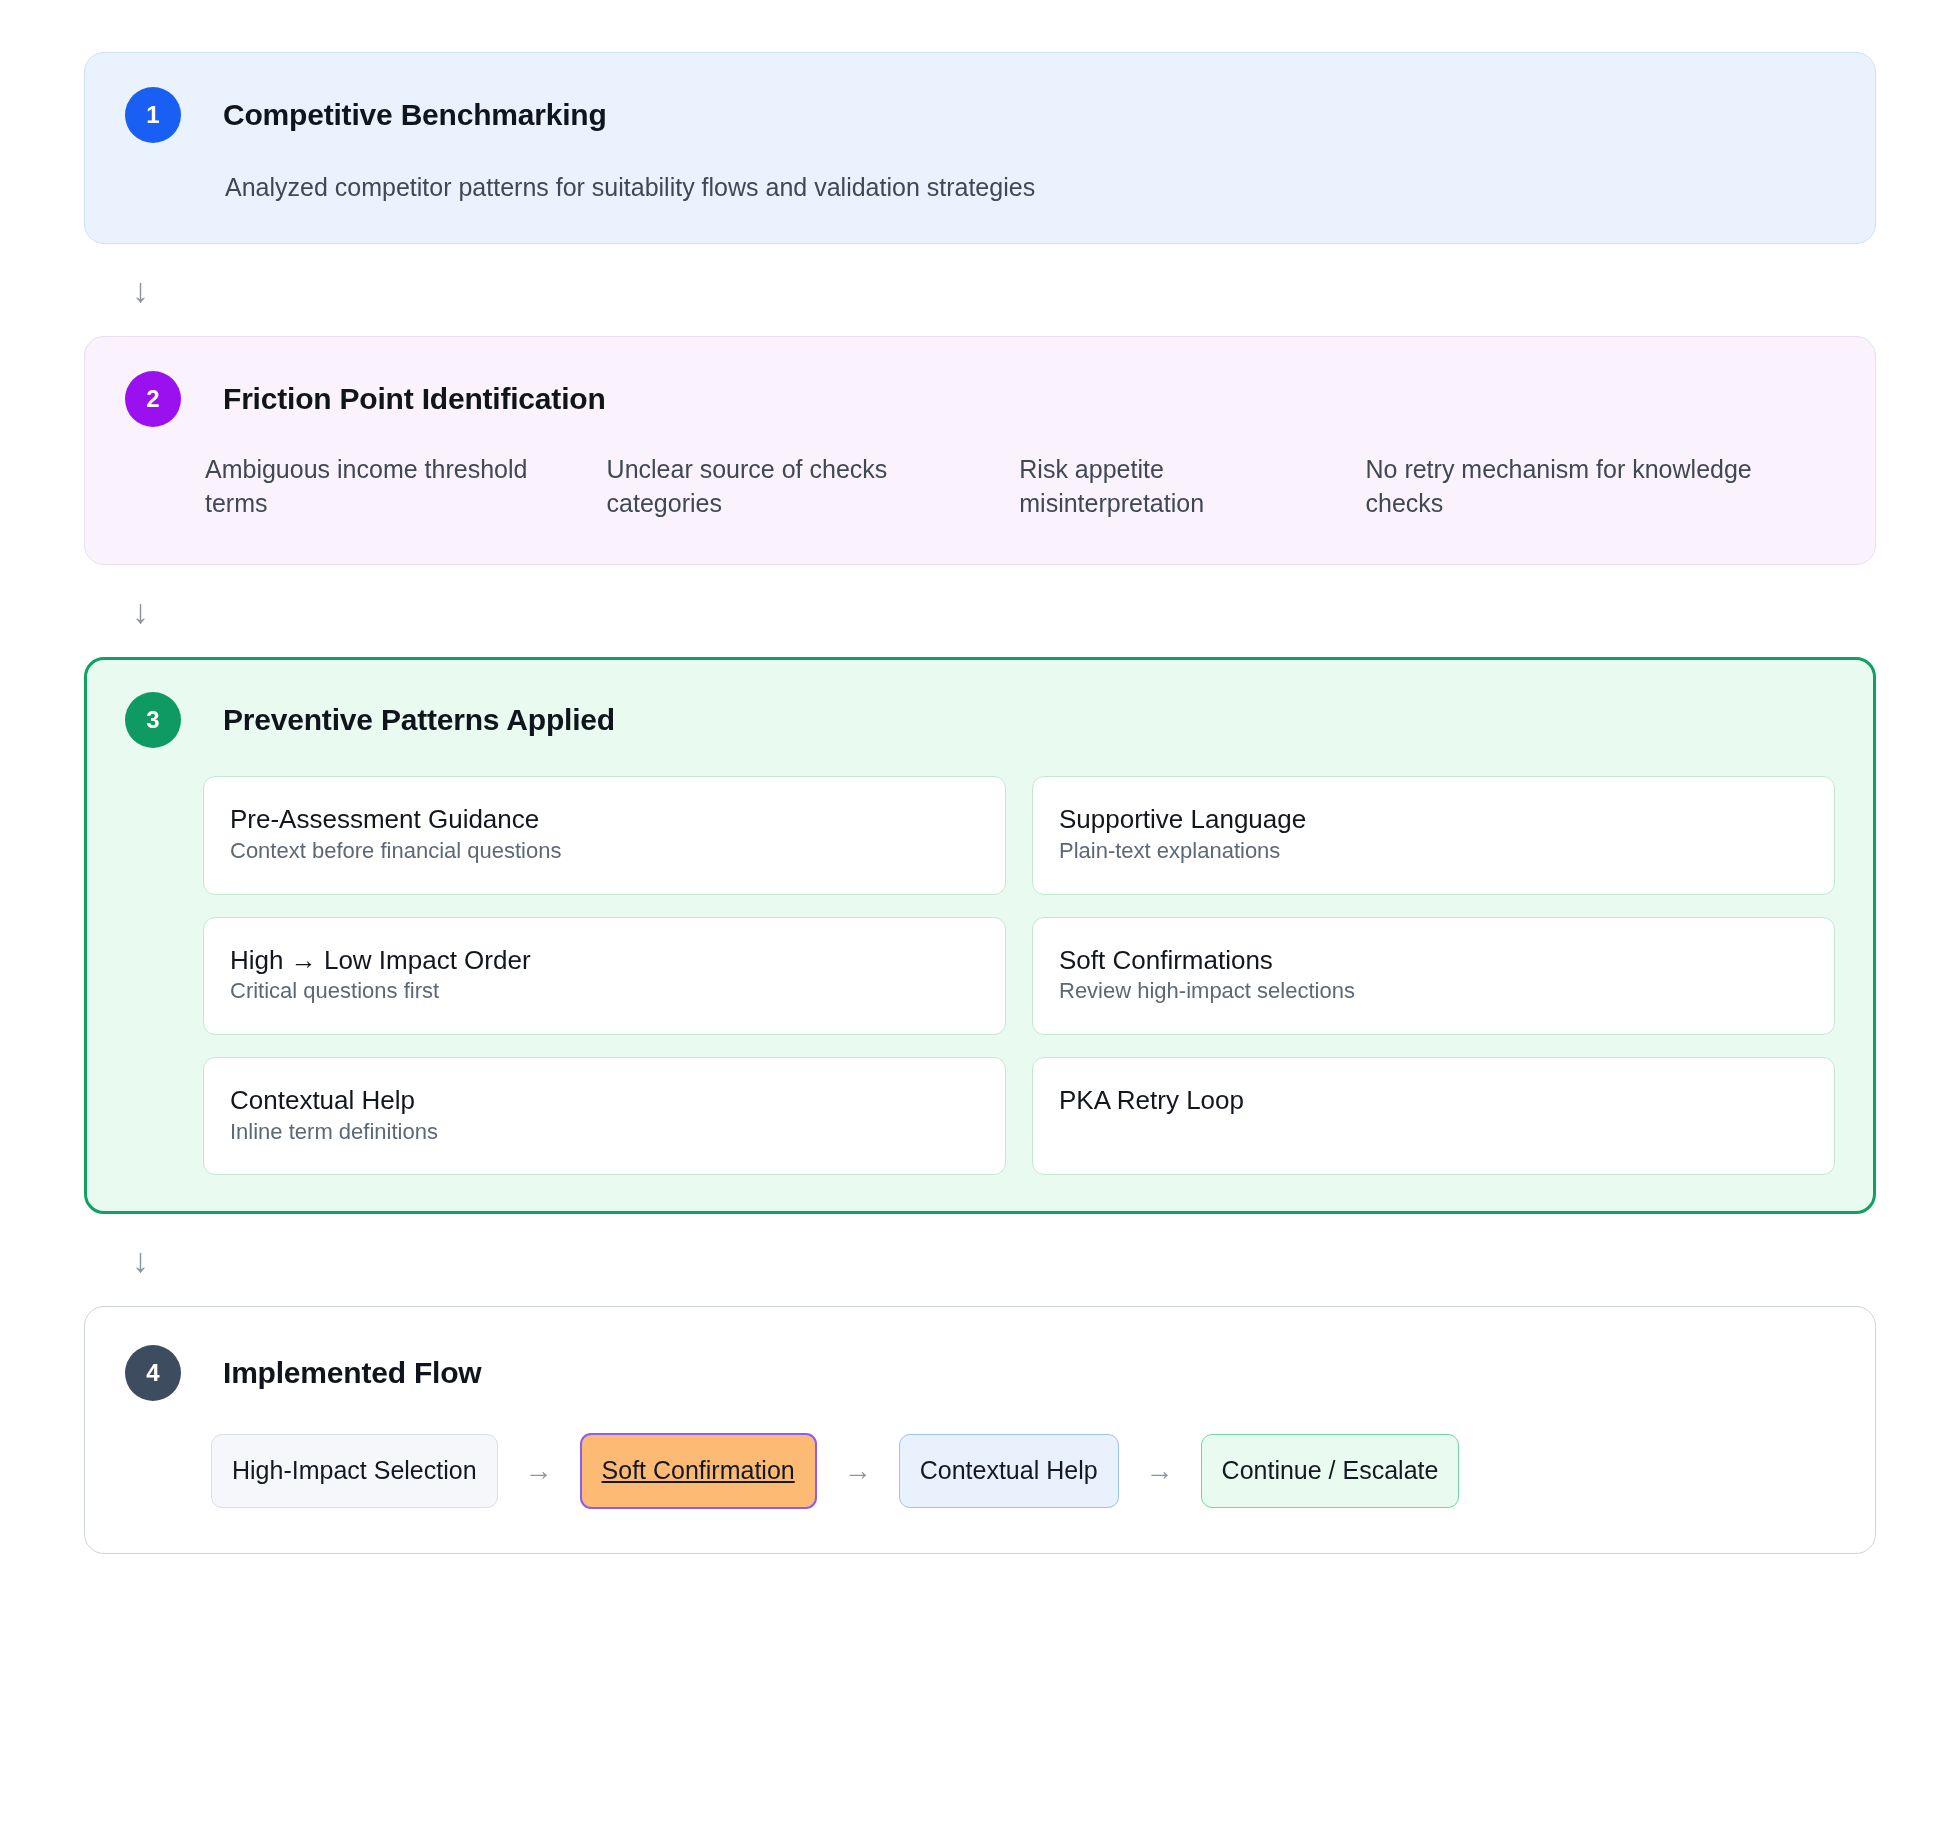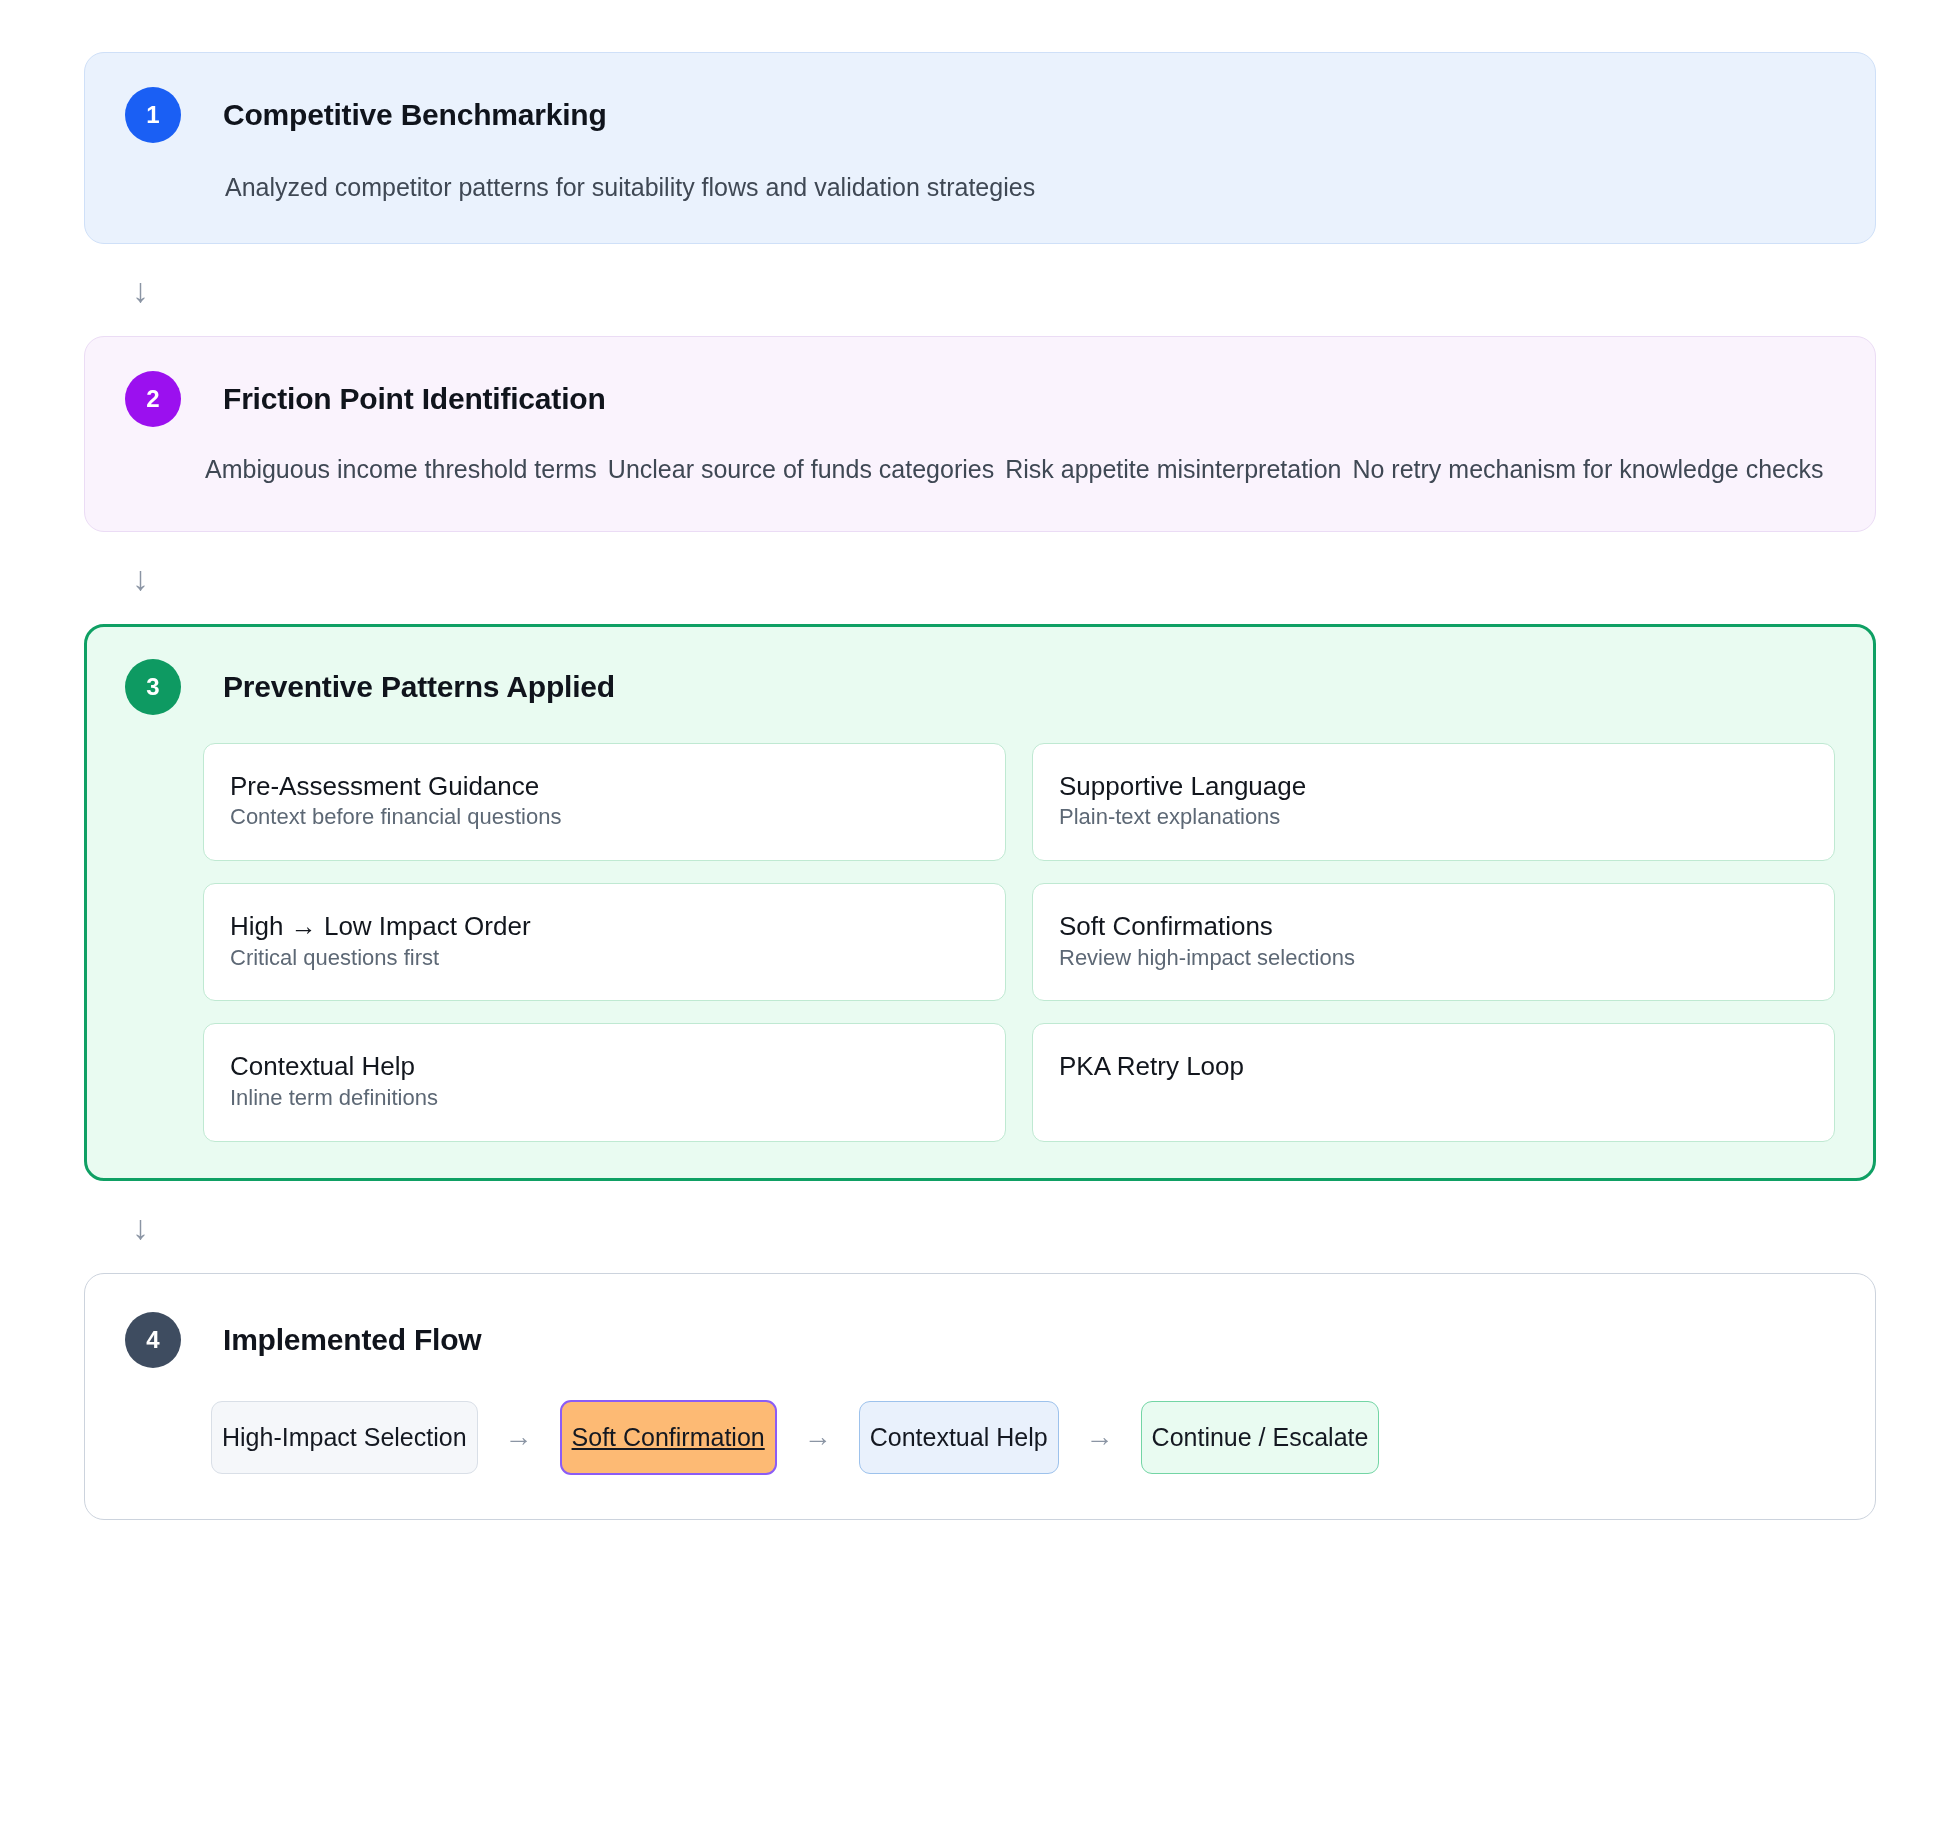--- a/index.html
+++ b/index.html
@@ -130,21 +130,21 @@
 
   .flow-row {
     margin: 32px 0 0 86px;
     display: flex;
     align-items: center;
     gap: 0;
   }
   .flow-chip {
     box-sizing: border-box;
     border-radius: 11px;
-    padding: 20px 10px;
+    padding: 20px 20px;
     font-size: 25px;
     color: #141821;
     white-space: nowrap;
     line-height: 1.25;
   }
   .flow-chip.neutral { background: #f5f7fa; border: 1.5px solid #d9dfe7; }
   .flow-chip.yellow  { background: #fdba74; border: 2px solid #8b5cf6; text-decoration: underline; }
   .flow-chip.blue    { background: #e9f1fc; border: 1.5px solid #9dc2ec; }
   .flow-chip.green   { background: #e9fbf1; border: 1.5px solid #73d5a5; }
 
@@ -186,21 +186,21 @@
     <span class="connector-arrow">↓</span>
   </div>
 
   <section class="step-card card-2">
     <div class="card-head">
       <div class="badge">2</div>
       <div class="card-title">Friction Point Identification</div>
     </div>
     <div class="friction-list">
       <div class="friction-item">Ambiguous income threshold terms</div>
-      <div class="friction-item">Unclear source of funds categories</div>
+      <div class="friction-item">Unclear source of checks categories</div>
       <div class="friction-item">Risk appetite misinterpretation</div>
       <div class="friction-item">No retry mechanism for knowledge checks</div>
     </div>
   </section>
 
   <div class="connector">
     <span class="connector-arrow">↓</span>
   </div>
 
   <section class="step-card card-3">

